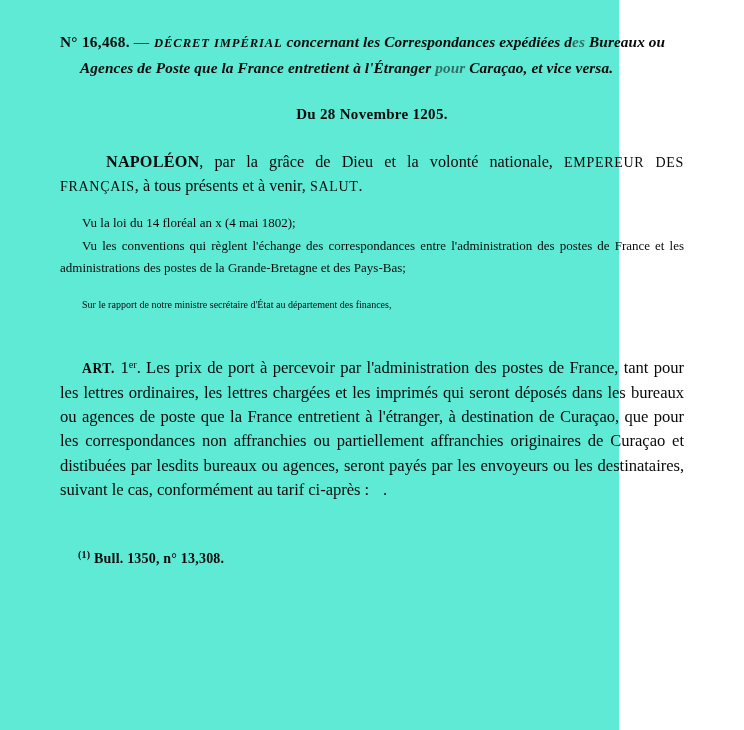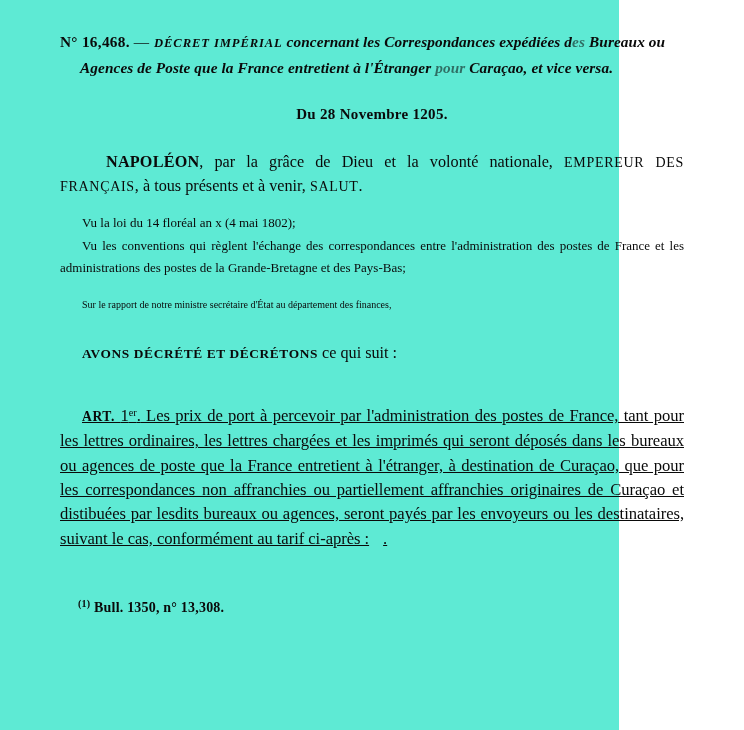--- a/index.html
+++ b/index.html
@@ -123,21 +123,20 @@
   }
 
   
   .article {
     margin-top: 36px;
     font-size: 16.6px;
     line-height: 24.3px;
     text-align: justify;
     text-indent: 22px;
     letter-spacing: -0.05px;
-    text-decoration: underline;
   }
   .art-label {
     font-weight: 700;
     font-size: 13.6px;
     text-transform: uppercase;
     letter-spacing: 0.6px;
   }
   .art-num {
     font-weight: 400;
   }
@@ -186,23 +185,20 @@
       <span class="name-caps">NAPOLÉON</span><span>, par la grâce de Dieu et la volonté nationale, </span><span class="sc">Empereur</span><span> </span><span class="sc">des Français</span><span>, à tous présents et à venir, </span><span class="sc">salut</span><span>.</span>
     </div>
 
     <div class="vu-group">
       <div class="vu-line">Vu la loi du 14 floréal an x (4 mai 1802);</div>
       <div class="vu-line">Vu les conventions qui règlent l'échange des correspondances entre l'administration des postes de France et les administrations des postes de la Grande-Bretagne et des Pays-Bas;</div>
     </div>
 
     <div class="rapport">Sur le rapport de notre ministre secrétaire d'État au département des finances,</div>
 
-    <div class="decretons">
-      <span class="sc-bold">Avons décrété et décrétons</span><span> ce qui suit :</span>
-    </div>
 
     <div class="article">
       <span class="art-label">Art.</span>
       <span class="art-num">1</span><sup class="ord">er</sup><span>.</span><span> Les prix de port à percevoir par l'administration des postes de France, tant pour les lettres ordinaires, les lettres chargées et les imprimés qui seront déposés dans les bureaux ou agences de poste que la France entretient à l'étranger, à destination de Curaçao, que pour les correspondances non affranchies ou partiellement affranchies originaires de Curaçao et distibuées par lesdits bureaux ou agences, seront payés par les envoyeurs ou les destinataires, suivant le cas, conformément au tarif ci-après :</span><span class="trailing-dot">.</span>
     </div>
 
     <div class="footnote">
       <sup class="fnref fn-marker">(1)</sup><span> Bull. 1350, n° 13,308.</span>
     </div>
 

